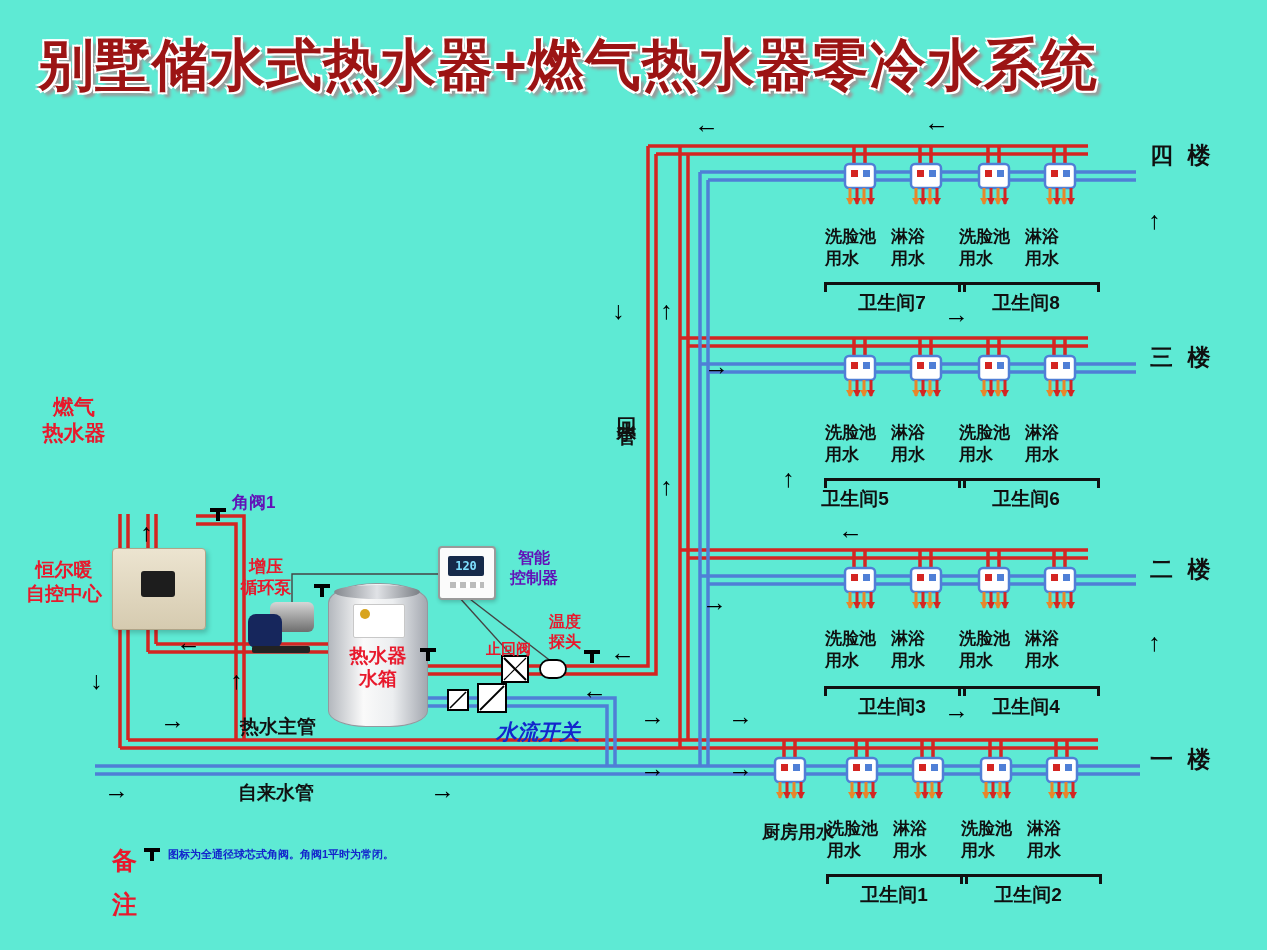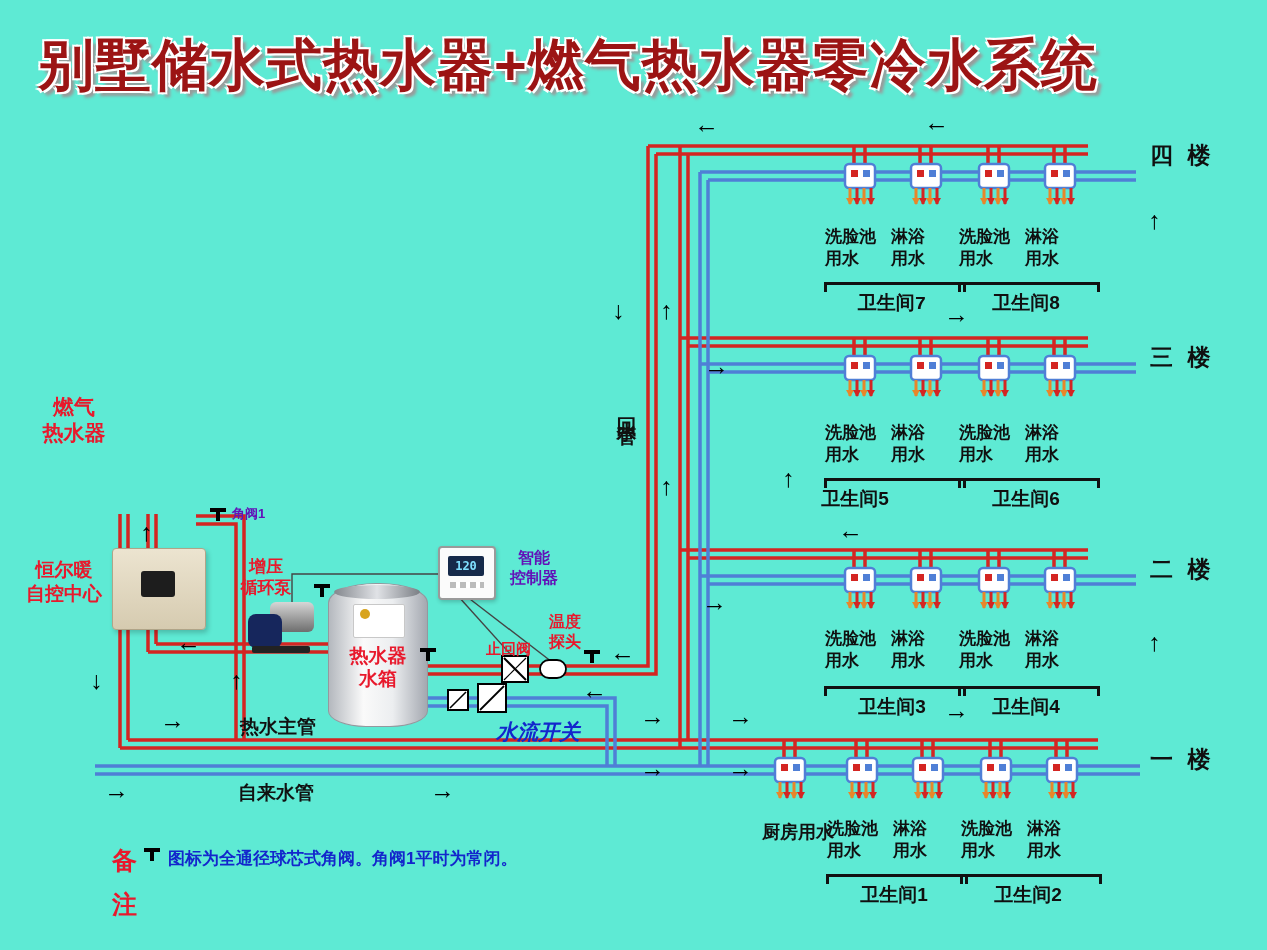--- a/index.html
+++ b/index.html
@@ -200,21 +200,21 @@
   <div class="tvalve" style="left:210px;top:508px;"></div>
   <div class="tvalve" style="left:314px;top:584px;"></div>
   <div class="tvalve" style="left:420px;top:648px;"></div>
   <div class="tvalve" style="left:584px;top:650px;"></div>
   <div class="tvalve" style="left:144px;top:848px;"></div>
 
   <div class="lbl red center" style="left:36px;top:394px;width:76px;font-size:21px;line-height:26px;">燃气
 热水器</div>
   <div class="lbl red center" style="left:18px;top:558px;width:92px;font-size:19px;line-height:24px;">恒尔暖
 自控中心</div>
-  <div class="lbl purple" style="left:232px;top:505px;font-size:13px;">角阀1</div>
+  <div class="lbl purple" style="left:232px;top:491px;font-size:17px;">角阀1</div>
   <div class="lbl red center" style="left:234px;top:556px;width:64px;font-size:17px;line-height:21px;">增压
 循环泵</div>
   <div class="lbl purple center" style="left:502px;top:548px;width:64px;font-size:16px;line-height:20px;">智能
 控制器</div>
   <div class="lbl red center" style="left:540px;top:612px;width:50px;font-size:16px;line-height:20px;">温度
 探头</div>
   <div class="lbl red" style="left:486px;top:640px;font-size:15px;">止回阀</div>
   <div class="lbl blue" style="left:496px;top:718px;font-size:21px;font-style:italic;">水流开关</div>
   <div class="lbl" style="left:240px;top:714px;font-size:19px;">热水主管</div>
   <div class="lbl" style="left:238px;top:780px;font-size:19px;">自来水管</div>
@@ -228,21 +228,21 @@
   <div class="fixture-label" style="left:825px;top:226px;">洗脸池
 用水</div>
   <div class="fixture-label" style="left:891px;top:226px;">淋浴
 用水</div>
   <div class="fixture-label" style="left:959px;top:226px;">洗脸池
 用水</div>
   <div class="fixture-label" style="left:1025px;top:226px;">淋浴
 用水</div>
   <div class="bracket" style="left:824px;top:282px;width:136px;"></div>
   <div class="bracket" style="left:958px;top:282px;width:136px;"></div>
-  <div class="bath-name" style="left:824px;top:290px;font-family:Liberation Mono, monospace;">卫生间7</div>
+  <div class="bath-name" style="left:824px;top:290px;">卫生间7</div>
   <div class="bath-name" style="left:958px;top:290px;">卫生间8</div>
 
   <div class="fixture-label" style="left:825px;top:422px;">洗脸池
 用水</div>
   <div class="fixture-label" style="left:891px;top:422px;">淋浴
 用水</div>
   <div class="fixture-label" style="left:959px;top:422px;">洗脸池
 用水</div>
   <div class="fixture-label" style="left:1025px;top:422px;">淋浴
 用水</div>
@@ -273,21 +273,21 @@
 用水</div>
   <div class="fixture-label" style="left:1027px;top:818px;">淋浴
 用水</div>
   <div class="bracket" style="left:826px;top:874px;width:136px;"></div>
   <div class="bracket" style="left:960px;top:874px;width:136px;"></div>
   <div class="bath-name" style="left:826px;top:882px;">卫生间1</div>
   <div class="bath-name" style="left:960px;top:882px;">卫生间2</div>
 
   <div class="lbl red" style="left:112px;top:838px;font-size:25px;line-height:44px;">备
 注</div>
-  <div class="lbl blue" style="left:168px;top:847px;font-size:17px;">图标为全通径球芯式角阀。角阀1平时为常闭。</div>
+  <div class="lbl blue" style="left:168px;top:847px;font-size:11px;">图标为全通径球芯式角阀。角阀1平时为常闭。</div>
 
   <span class="arrow" style="left:694px;top:112px;">←</span>
   <span class="arrow" style="left:924px;top:110px;">←</span>
   <span class="arrow" style="left:612px;top:298px;">↓</span>
   <span class="arrow" style="left:660px;top:298px;">↑</span>
   <span class="arrow" style="left:1148px;top:208px;">↑</span>
   <span class="arrow" style="left:944px;top:302px;">→</span>
   <span class="arrow" style="left:704px;top:354px;">→</span>
   <span class="arrow" style="left:660px;top:474px;">↑</span>
   <span class="arrow" style="left:782px;top:466px;">↑</span>

